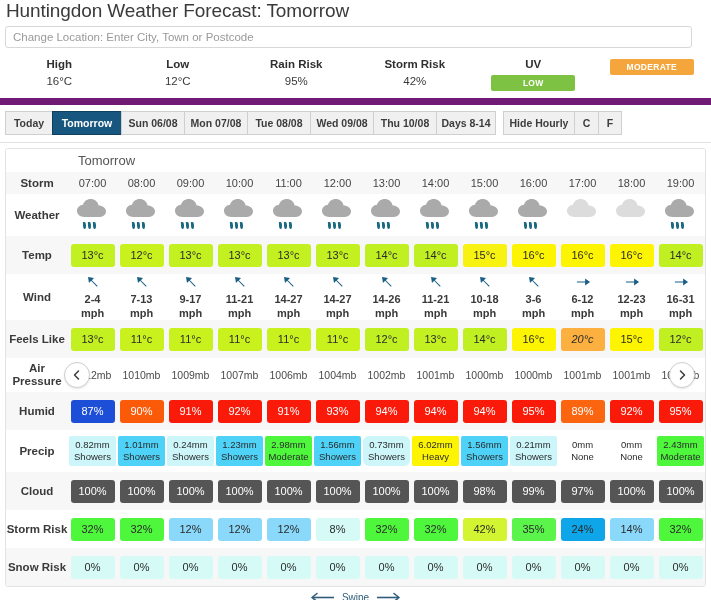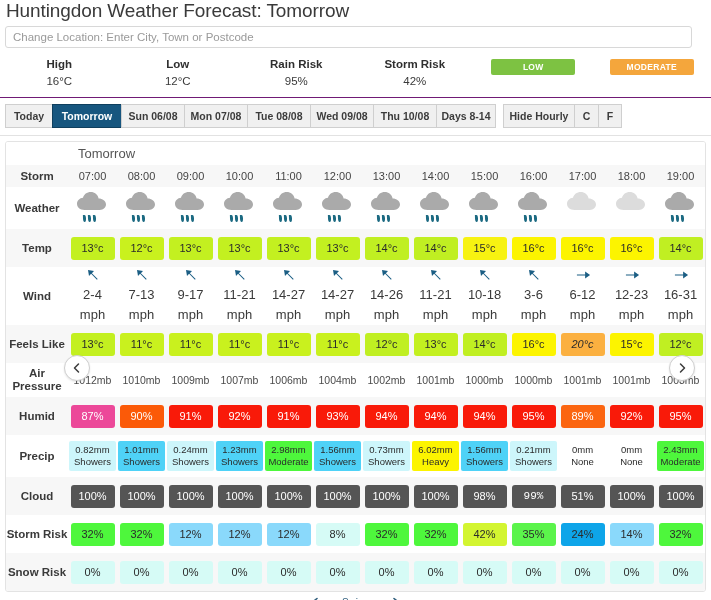--- a/index.html
+++ b/index.html
@@ -38,21 +38,21 @@
     padding: 0 7px;
     outline: none;
   }
   .loc-input::placeholder { color: #9a9a9a; }
 
   
   .summary {
     display: flex;
     align-items: flex-start;
     padding: 8px 0 7px 0;
-    border-bottom: 1px solid #701a75;
+    border-bottom: 7px solid #701a75;
   }
   .sum-cell {
     flex: 1 1 0;
     text-align: center;
     min-width: 0;
   }
   .sum-label {
     font-size: 11.5px;
     font-weight: bold;
     color: #2f2f2f;
@@ -188,21 +188,21 @@
   .drop {
     width: 3px; height: 7px;
     background: #1c6a82;
     border-radius: 0 60% 60% 60%;
     transform: rotate(-2deg);
   }
 
   
   .windcell { display: flex; flex-direction: column; align-items: center; justify-content: center; }
   .warrow { width: 16px; height: 16px; }
-  .wtxt { font-size: 13px; line-height: 20px; color: #3a3a3a; }
+  .wtxt { font-size: 11px; line-height: 14px; color: #3a3a3a; font-weight: bold; }
 
   
   .navbtn {
     position: absolute;
     width: 26px; height: 26px;
     border-radius: 50%;
     background: #ffffff;
     border: 1px solid #cfcfcf;
     display: flex; align-items: center; justify-content: center;
     cursor: pointer;
@@ -242,21 +242,21 @@
       <div class="sum-value">12°C</div>
     </div>
     <div class="sum-cell">
       <div class="sum-label">Rain Risk</div>
       <div class="sum-value">95%</div>
     </div>
     <div class="sum-cell">
       <div class="sum-label">Storm Risk</div>
       <div class="sum-value">42%</div>
     </div>
-    <div class="sum-cell"><div class="sum-badge" style="background: rgb(125, 194, 66);">LOW</div></div>
+    <div class="sum-cell"><div class="sum-label">UV</div><div class="sum-badge" style="background: rgb(125, 194, 66);">LOW</div></div>
     <div class="sum-cell"><div class="sum-badge" style="background: rgb(244, 166, 60);">MODERATE</div></div>
   </div>
 
 <div class="tabbar">
   <div class="tabgroup" id="day-tabs">
       <div class="tab w-today">Today</div>
       <div class="tab w-tmr active">Tomorrow</div>
       <div class="tab w-day">Sun 06/08</div>
       <div class="tab w-day">Mon 07/08</div>
       <div class="tab w-day">Tue 08/08</div>
@@ -539,21 +539,21 @@
           <td class="cell">1002mb</td>
           <td class="cell">1001mb</td>
           <td class="cell">1000mb</td>
           <td class="cell">1000mb</td>
           <td class="cell">1001mb</td>
           <td class="cell">1001mb</td>
           <td class="cell">1003mb</td>
         </tr>
         <tr class="r-humid alt">
           <th class="rowlab">Humid</th>
-          <td class="cell"><span class="chip white" style="background: #ec4899; color: rgb(255, 255, 255);">87%</span></td>
+          <td class="cell"><span class="chip white" style="background: #1d4ed8; color: rgb(255, 255, 255);">87%</span></td>
           <td class="cell"><span class="chip white" style="background: rgb(251, 90, 8); color: rgb(255, 255, 255);">90%</span></td>
           <td class="cell"><span class="chip white" style="background: rgb(249, 26, 9); color: rgb(255, 255, 255);">91%</span></td>
           <td class="cell"><span class="chip white" style="background: rgb(249, 26, 9); color: rgb(255, 255, 255);">92%</span></td>
           <td class="cell"><span class="chip white" style="background: rgb(249, 26, 9); color: rgb(255, 255, 255);">91%</span></td>
           <td class="cell"><span class="chip white" style="background: rgb(249, 26, 9); color: rgb(255, 255, 255);">93%</span></td>
           <td class="cell"><span class="chip white" style="background: rgb(249, 26, 9); color: rgb(255, 255, 255);">94%</span></td>
           <td class="cell"><span class="chip white" style="background: rgb(249, 26, 9); color: rgb(255, 255, 255);">94%</span></td>
           <td class="cell"><span class="chip white" style="background: rgb(249, 26, 9); color: rgb(255, 255, 255);">94%</span></td>
           <td class="cell"><span class="chip white" style="background: rgb(249, 26, 9); color: rgb(255, 255, 255);">95%</span></td>
           <td class="cell"><span class="chip white" style="background: rgb(251, 101, 16); color: rgb(255, 255, 255);">89%</span></td>
@@ -561,41 +561,41 @@
           <td class="cell"><span class="chip white" style="background: rgb(249, 26, 9); color: rgb(255, 255, 255);">95%</span></td>
         </tr>
         <tr class="r-precip">
           <th class="rowlab">Precip</th>
           <td class="cell"><span class="chip2" style="background: rgb(205, 246, 251);"><div>0.82mm</div><div>Showers</div></span></td>
           <td class="cell"><span class="chip2" style="background: rgb(79, 210, 247);"><div>1.01mm</div><div>Showers</div></span></td>
           <td class="cell"><span class="chip2" style="background: rgb(205, 246, 251);"><div>0.24mm</div><div>Showers</div></span></td>
           <td class="cell"><span class="chip2" style="background: rgb(79, 210, 247);"><div>1.23mm</div><div>Showers</div></span></td>
           <td class="cell"><span class="chip2" style="background: rgb(78, 247, 60);"><div>2.98mm</div><div>Moderate</div></span></td>
           <td class="cell"><span class="chip2" style="background: rgb(79, 210, 247);"><div>1.56mm</div><div>Showers</div></span></td>
-          <td class="cell"><span class="chip2" style="background: rgb(205, 246, 251);"><div>0.73mm</div><div>Showers</div></span></td>
+          <td class="cell"><span class="chip2" style="background: rgb(205, 246, 251); border-radius: 6px;"><div>0.73mm</div><div>Showers</div></span></td>
           <td class="cell"><span class="chip2" style="background: rgb(252, 244, 0);"><div>6.02mm</div><div>Heavy</div></span></td>
           <td class="cell"><span class="chip2" style="background: rgb(79, 210, 247);"><div>1.56mm</div><div>Showers</div></span></td>
           <td class="cell"><span class="chip2" style="background: rgb(205, 246, 251);"><div>0.21mm</div><div>Showers</div></span></td>
           <td class="cell"><span class="chip2" style="background: rgb(255, 255, 255);"><div>0mm</div><div>None</div></span></td>
           <td class="cell"><span class="chip2" style="background: rgb(255, 255, 255);"><div>0mm</div><div>None</div></span></td>
           <td class="cell"><span class="chip2" style="background: rgb(78, 247, 60);"><div>2.43mm</div><div>Moderate</div></span></td>
         </tr>
         <tr class="r-cloud alt">
           <th class="rowlab">Cloud</th>
           <td class="cell"><span class="chip white" style="background: rgb(85, 85, 85); color: rgb(255, 255, 255);">100%</span></td>
           <td class="cell"><span class="chip white" style="background: rgb(85, 85, 85); color: rgb(255, 255, 255);">100%</span></td>
           <td class="cell"><span class="chip white" style="background: rgb(85, 85, 85); color: rgb(255, 255, 255);">100%</span></td>
           <td class="cell"><span class="chip white" style="background: rgb(85, 85, 85); color: rgb(255, 255, 255);">100%</span></td>
           <td class="cell"><span class="chip white" style="background: rgb(85, 85, 85); color: rgb(255, 255, 255);">100%</span></td>
           <td class="cell"><span class="chip white" style="background: rgb(85, 85, 85); color: rgb(255, 255, 255);">100%</span></td>
           <td class="cell"><span class="chip white" style="background: rgb(85, 85, 85); color: rgb(255, 255, 255);">100%</span></td>
           <td class="cell"><span class="chip white" style="background: rgb(85, 85, 85); color: rgb(255, 255, 255);">100%</span></td>
           <td class="cell"><span class="chip white" style="background: rgb(85, 85, 85); color: rgb(255, 255, 255);">98%</span></td>
-          <td class="cell"><span class="chip white" style="background: rgb(85, 85, 85); color: rgb(255, 255, 255); font-family: Liberation Mono, monospace;">99%</span></td>
-          <td class="cell"><span class="chip white" style="background: rgb(85, 85, 85); color: rgb(255, 255, 255);">51%</span></td>
+          <td class="cell"><span class="chip white" style="background: rgb(85, 85, 85); color: rgb(255, 255, 255);">99%</span></td>
+          <td class="cell"><span class="chip white" style="background: rgb(85, 85, 85); color: rgb(255, 255, 255);">97%</span></td>
           <td class="cell"><span class="chip white" style="background: rgb(85, 85, 85); color: rgb(255, 255, 255);">100%</span></td>
           <td class="cell"><span class="chip white" style="background: rgb(85, 85, 85); color: rgb(255, 255, 255);">100%</span></td>
         </tr>
         <tr class="r-storm">
           <th class="rowlab">Storm Risk</th>
           <td class="cell"><span class="chip" style="background: rgb(78, 247, 60);">32%</span></td>
           <td class="cell"><span class="chip" style="background: rgb(78, 247, 60);">32%</span></td>
           <td class="cell"><span class="chip" style="background: rgb(138, 217, 251);">12%</span></td>
           <td class="cell"><span class="chip" style="background: rgb(138, 217, 251);">12%</span></td>
           <td class="cell"><span class="chip" style="background: rgb(138, 217, 251);">12%</span></td>

